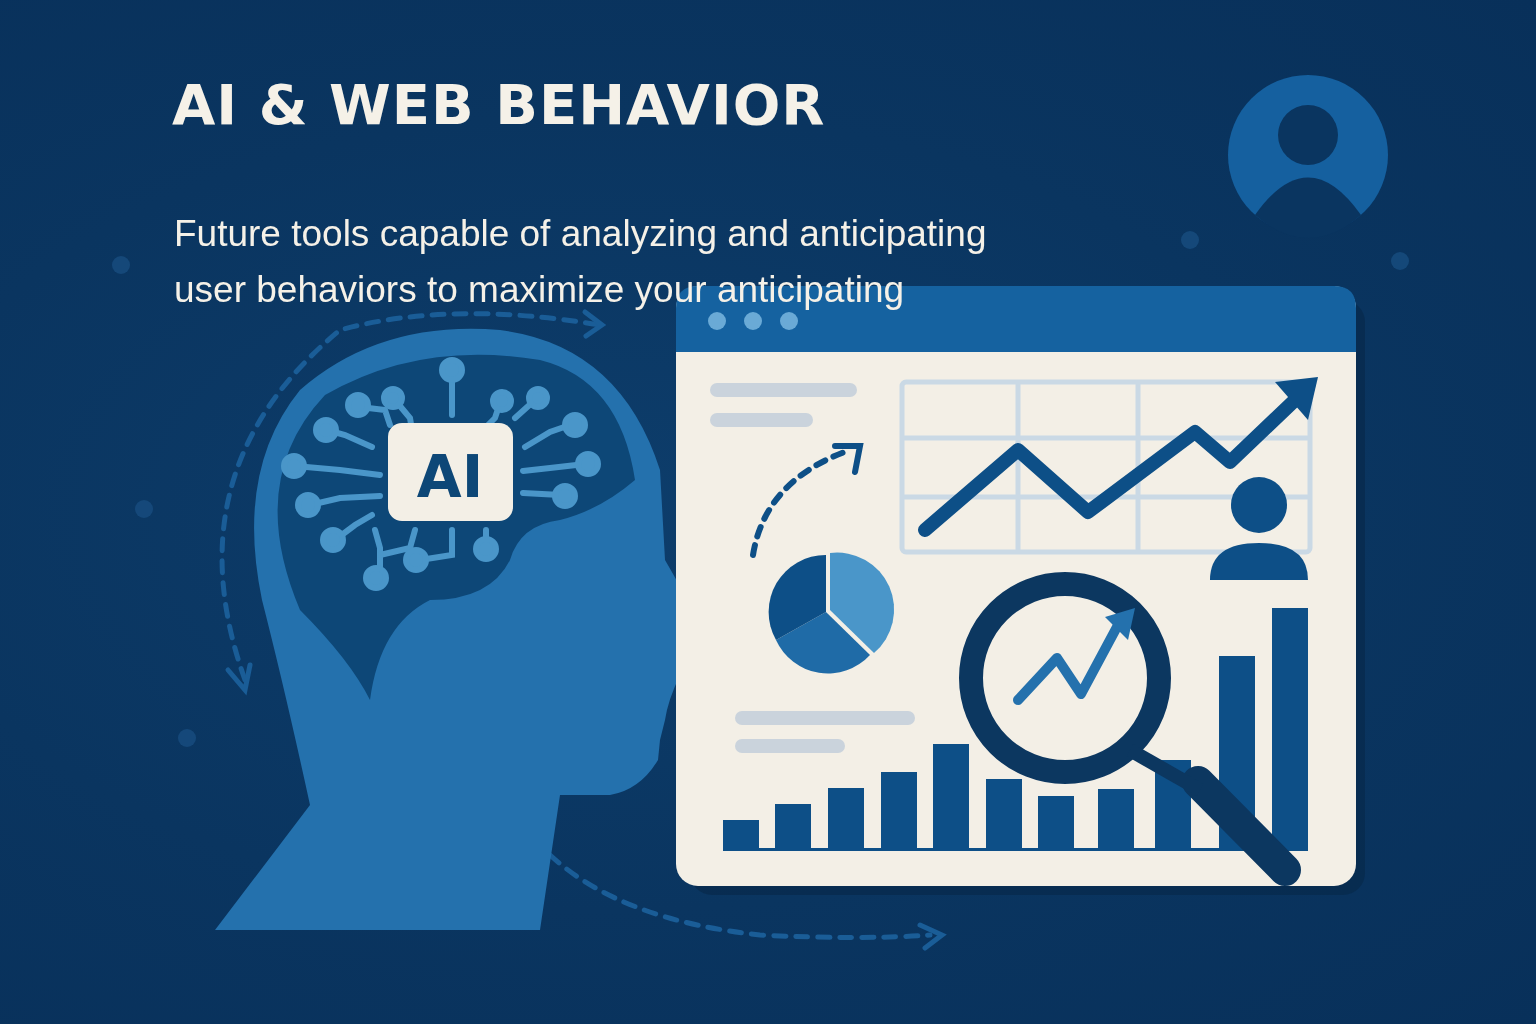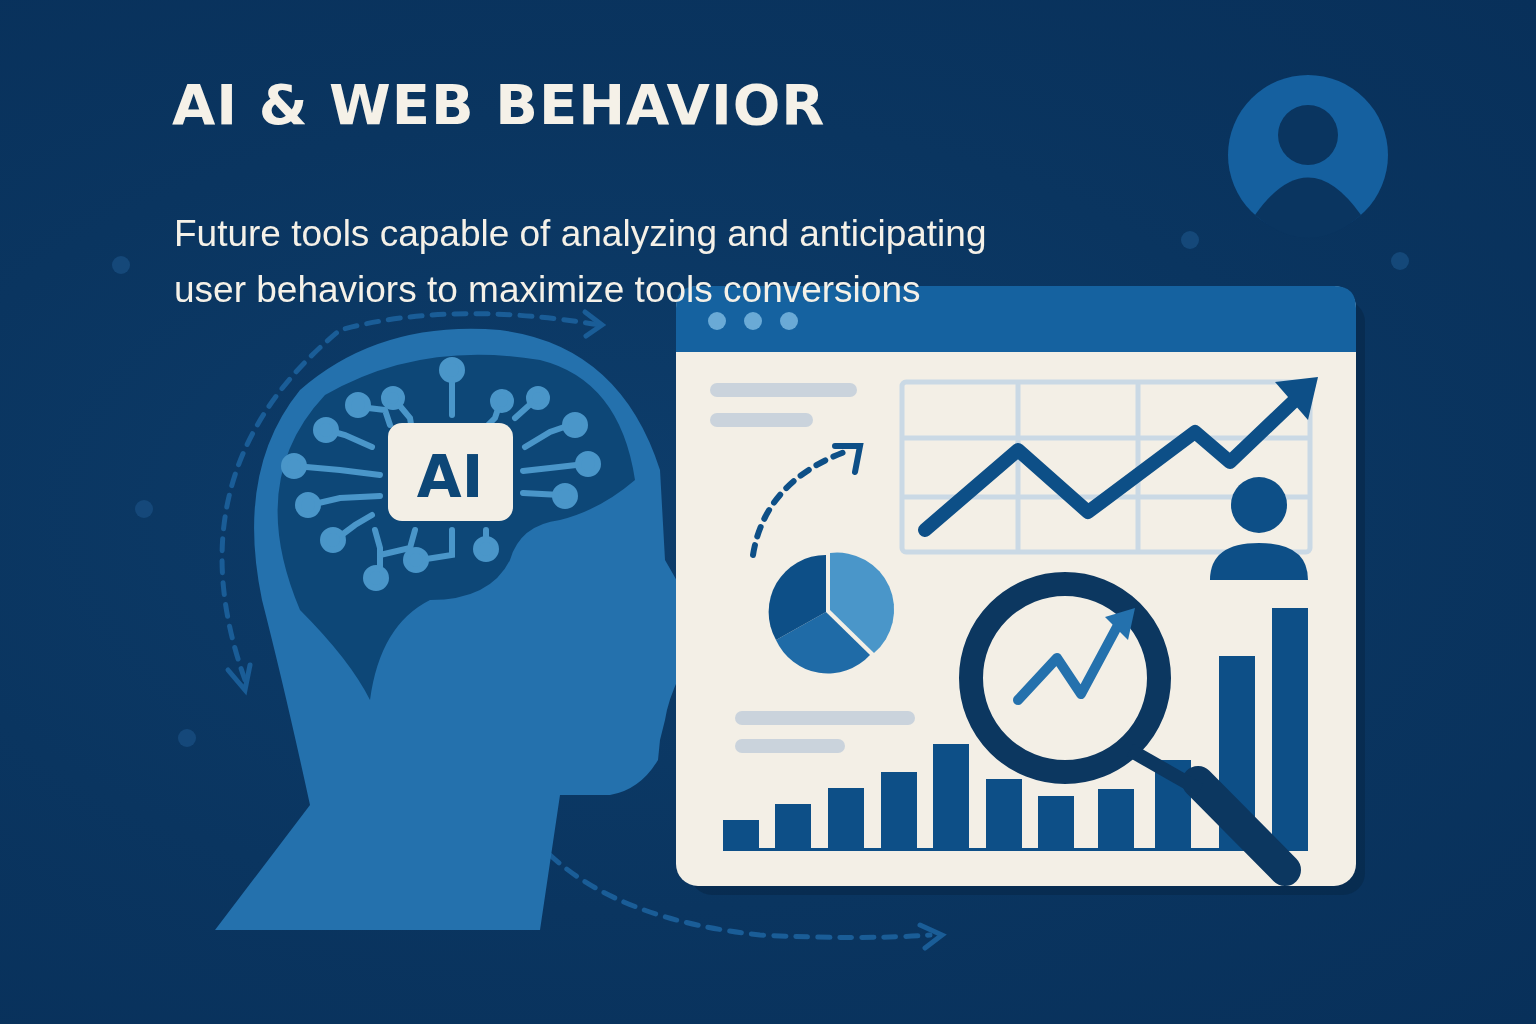--- a/index.html
+++ b/index.html
@@ -153,14 +153,14 @@
       <path d="M1105 617 L1135 608 L1128 640 Z" fill="#2471ad"></path>
       <line x1="1198" y1="782" x2="1285" y2="870" stroke="#0c3760" stroke-width="32" stroke-linecap="round"></line>
       <line x1="1130" y1="750" x2="1200" y2="790" stroke="#0c3760" stroke-width="14"></line>
     </g>
   </g>
 </svg>
 
 <div class="title">AI &amp; WEB BEHAVIOR</div>
 <div class="subtitle">
   <span>Future tools capable of analyzing and anticipating</span>
-  <span>user behaviors to maximize tools conversions</span>
+  <span>user behaviors to maximize your anticipating</span>
 </div>
 
 </body></html>

